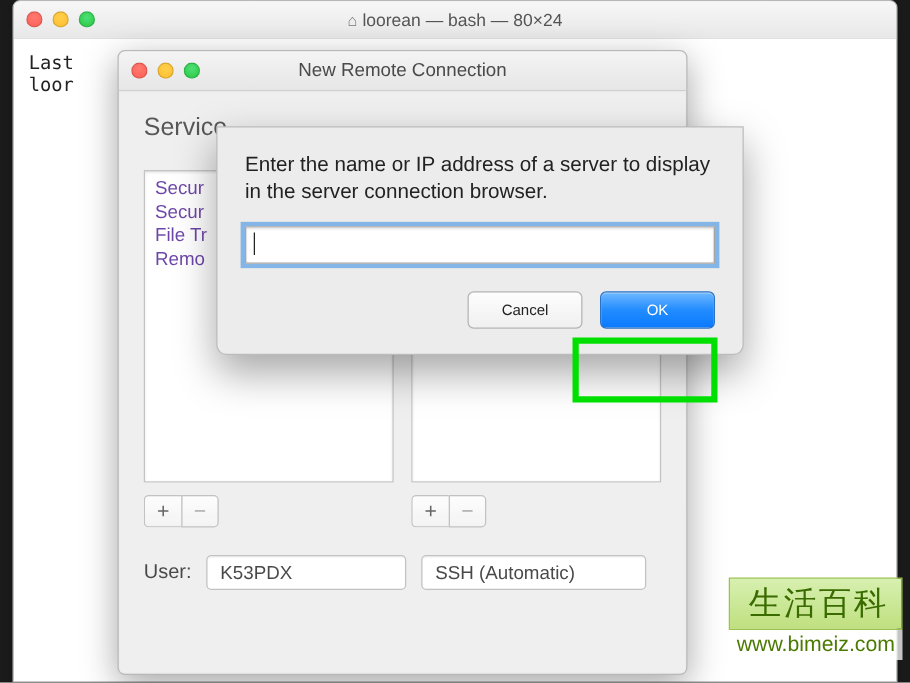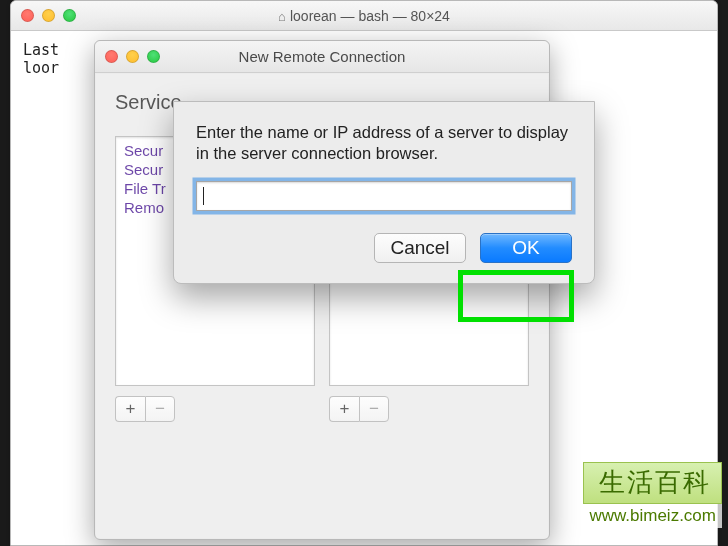--- a/index.html
+++ b/index.html
@@ -84,21 +84,21 @@
   }
   .prompt-text { font-size: 16.5px; color:#222; line-height: 1.3; margin-bottom: 16px; }
   .prompt-input {
     width: 100%; height: 30px; background:#fff; border: 1px solid #a6a6a6;
     box-shadow: 0 0 0 3.5px rgba(96,163,230,0.75), inset 0 1px 2px rgba(0,0,0,0.15);
     padding: 4px 6px; font-size:15px;
   }
   .caret { display:inline-block; width:1px; height:18px; background:#222; vertical-align:middle; }
   .prompt-buttons { display:flex; justify-content:flex-end; gap: 14px; margin-top: 22px; }
   .btn {
-    min-width: 92px; height: 30px; border-radius: 5px; font-size: 19px;
+    min-width: 92px; height: 30px; border-radius: 5px; font-size: 12px;
     display:flex; align-items:center; justify-content:center;
     border: 1px solid #b5b5b5; background: linear-gradient(#fdfdfd,#f0f0f0); color:#222;
   }
   .btn.primary {
     border: 1px solid #2a72c6;
     background: linear-gradient(#6fb8ff,#228cff 50%,#0a7aff);
     color: #fff; box-shadow: inset 0 1px 0 rgba(255,255,255,0.3);
   }
   .ok-highlight {
     position:absolute; border: 5px solid #00e000; pointer-events:none;
@@ -163,20 +163,29 @@
       <div class="col">
         <div class="col-label">&nbsp;</div>
         <div class="listbox"></div>
         <div class="addremove">
           <div class="sqbtn">+</div>
           <div class="sqbtn">−</div>
         </div>
       </div>
     </div>
 
+    <div class="user-row">
+      <div class="user-label">User:</div>
+      <div class="combo user">
+        <span>K53PDX</span>
+      </div>
+      <div class="combo ssh">
+        <span>SSH (Automatic)</span>
+      </div>
+    </div>
   </div>
 
   <div class="dimmer"></div>
 
   <div class="prompt-sheet">
     <div class="prompt-text">Enter the name or IP address of a server to display in the server connection browser.</div>
     <div class="prompt-input">
       <span class="caret"></span><span></span>
     </div>
     <div class="prompt-buttons">

